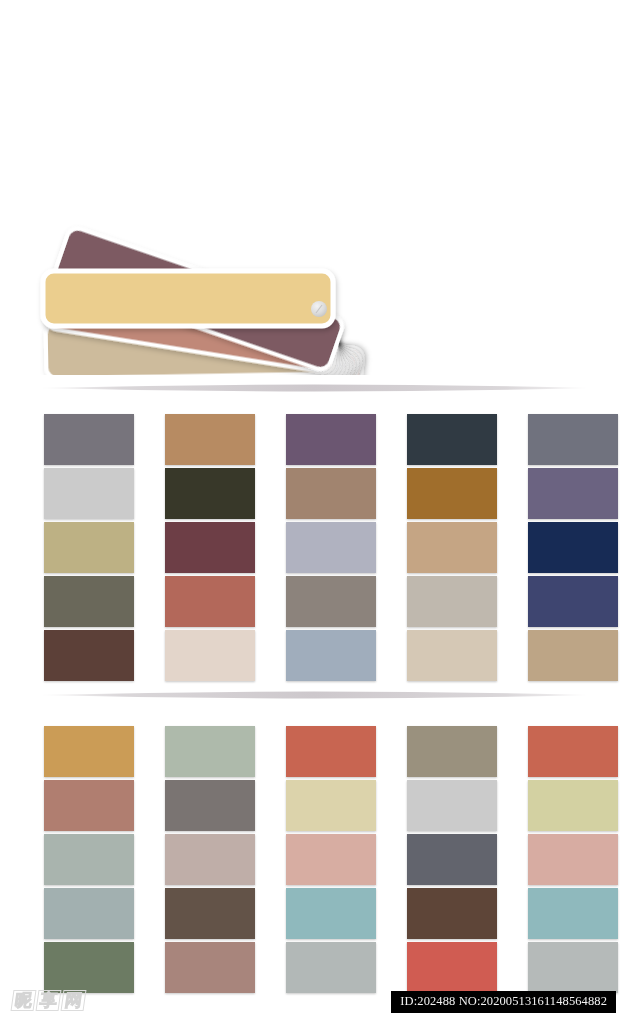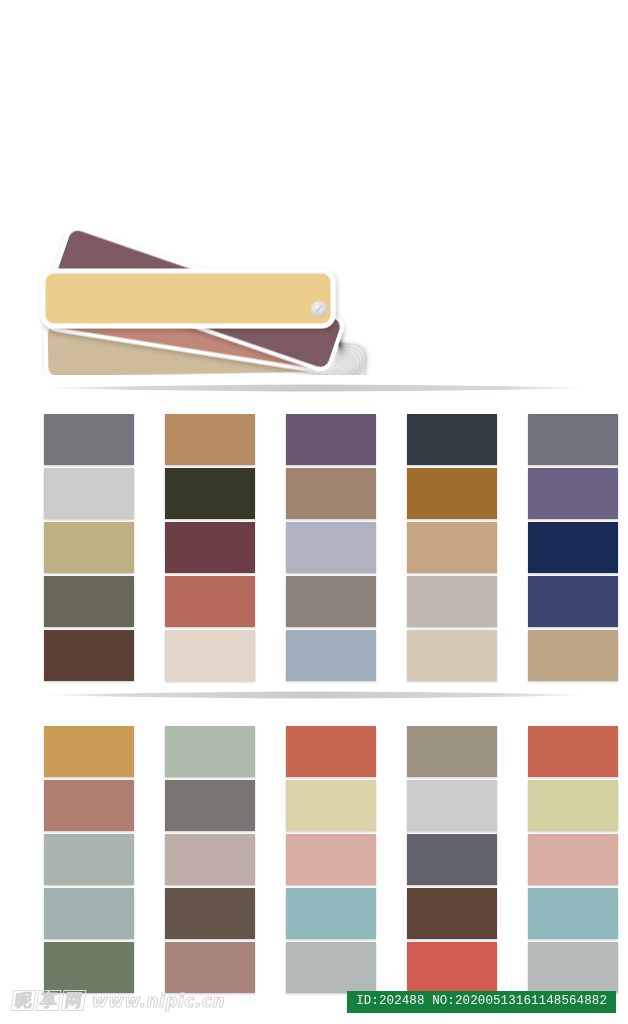--- a/index.html
+++ b/index.html
@@ -71,28 +71,28 @@
     font-size:17px;
     font-style:italic;
     font-weight:bold;
     color:#ffffff;
     -webkit-text-stroke:1.2px #dadada;
     letter-spacing:0.5px;
     font-family:"DejaVu Sans", sans-serif;
   }
   #id-badge{
     position:absolute;right:12px;top:7px;
-    background:#15803d;
+    background:#000000;
     color:#f2f2f2;
     font-size:12.5px;
     line-height:19px;
     padding:1px 9px 2px 9px;
     letter-spacing:0.1px;
     white-space:nowrap;
-    font-family:Liberation Mono, monospace;
+    font-family:Liberation Serif, serif;
   }
 </style>
 </head>
 <body>
 
 <div id="fan-deck">
   <svg viewBox="0 0 628 375" xmlns="http://www.w3.org/2000/svg">
     <defs>
       <filter id="bladeShadow" x="-30%" y="-30%" width="180%" height="180%">
         <feDropShadow dx="1.5" dy="2.5" stdDeviation="2.6" flood-color="#000000" flood-opacity="0.20"></feDropShadow>
@@ -210,16 +210,15 @@
     <div class="swatch" title="#b5bab9" style="background: rgb(181, 186, 185);"></div>
   </div>
 
 <div id="footer">
   <div id="watermark">
     <div id="watermark-cn">
         <span>昵</span>
         <span>享</span>
         <span>网</span>
       </div>
-    <div id="watermark-url">www.nipic.cn</div>
   </div>
   <div id="id-badge">ID:202488 NO:20200513161148564882</div>
 </div>
 
 </body></html>

